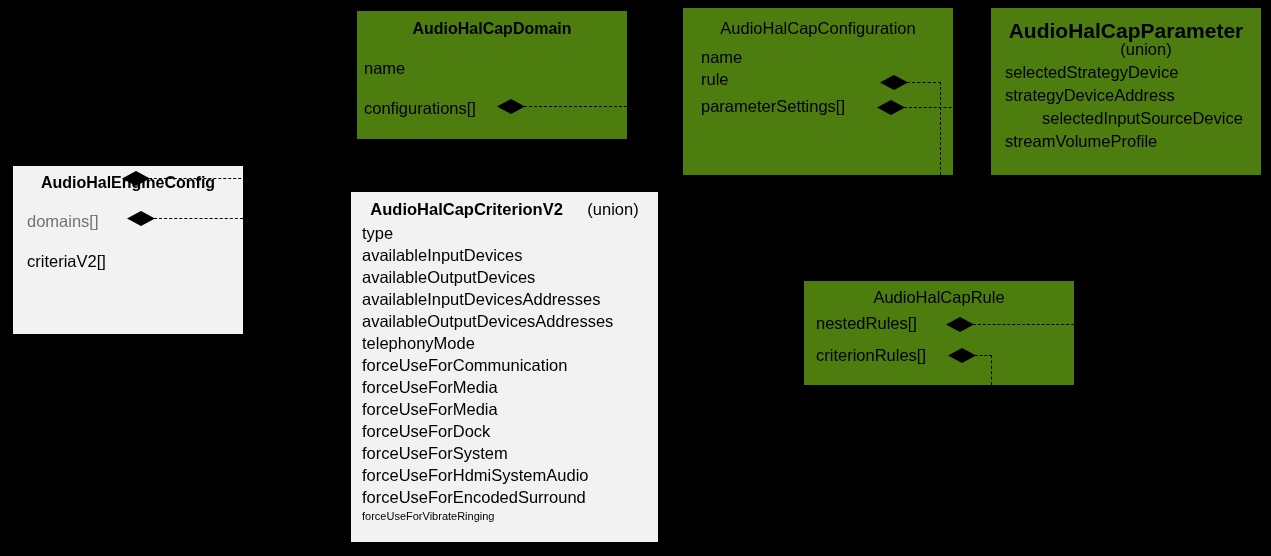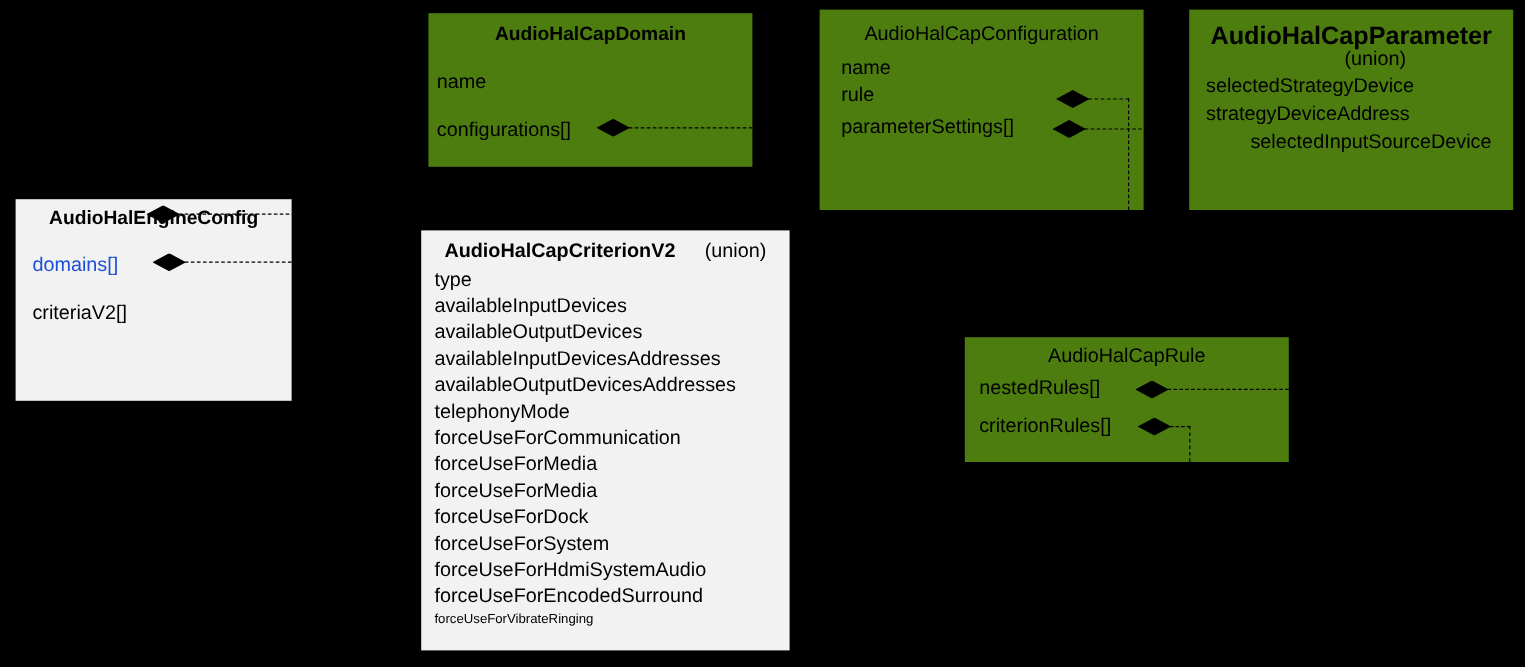--- a/index.html
+++ b/index.html
@@ -31,21 +31,21 @@
   }
   .title-bold { font-weight: bold; }
   .title-plain { font-weight: normal; }
   .title-sub { font-weight: normal; margin-left: 20px; }
 
   .attr {
     color: #000000;
     white-space: nowrap;
     line-height: 1.18;
   }
-  .attr-green-text { color: #1d4ed8; }
+  .attr-green-text { color: #737373; }
 
   
   .h-line {
     position: absolute;
     height: 0;
     border-top: 1.6px dashed #000000;
   }
   .v-line {
     position: absolute;
     width: 0;
@@ -98,20 +98,21 @@
 
   <div class="dia" style="left:877px; top:100px;"></div>
   <div class="h-line" style="left:904px; top:107px; width:87px;"></div>
 
   <div class="uml-box box-green" style="left:991px; top:8px; width:270px; height:167px;">
     <div class="box-title title-bold" style="position:absolute; left:0; top:11px; width:100%; font-size:21px;">AudioHalCapParameter</div>
     <div class="box-title title-sub" style="position:absolute; left:0; top:32px; width:100%; font-size:16.5px;">(union)</div>
     <div class="attr" style="position:absolute; left:14px; top:55px; font-size:16.5px;">selectedStrategyDevice</div>
     <div class="attr" style="position:absolute; left:14px; top:78px; font-size:16.5px;">strategyDeviceAddress</div>
     <div class="attr" style="position:absolute; left:14px; top:101px; font-size:16.5px;margin-left:37px;">selectedInputSourceDevice</div>
+    <div class="attr" style="position:absolute; left:14px; top:124px; font-size:16.5px;">streamVolumeProfile</div>
   </div>
 
   <div class="uml-box box-gray" style="left:351px; top:192px; width:307px; height:350px;">
     <div style="position:absolute; left:0; top:8px; width:100%; text-align:center; white-space:nowrap;">
       <span class="title-bold" style="font-size:16.5px;">AudioHalCapCriterionV2</span>
       <span class="title-sub" style="font-size:16.5px;">(union)</span>
     </div>
     <div class="attr" style="position:absolute; left:11px; top:32px; font-size:16.5px;">type</div>
     <div class="attr" style="position:absolute; left:11px; top:54px; font-size:16.5px;">availableInputDevices</div>
     <div class="attr" style="position:absolute; left:11px; top:98px; font-size:16.5px;">availableInputDevicesAddresses</div>

